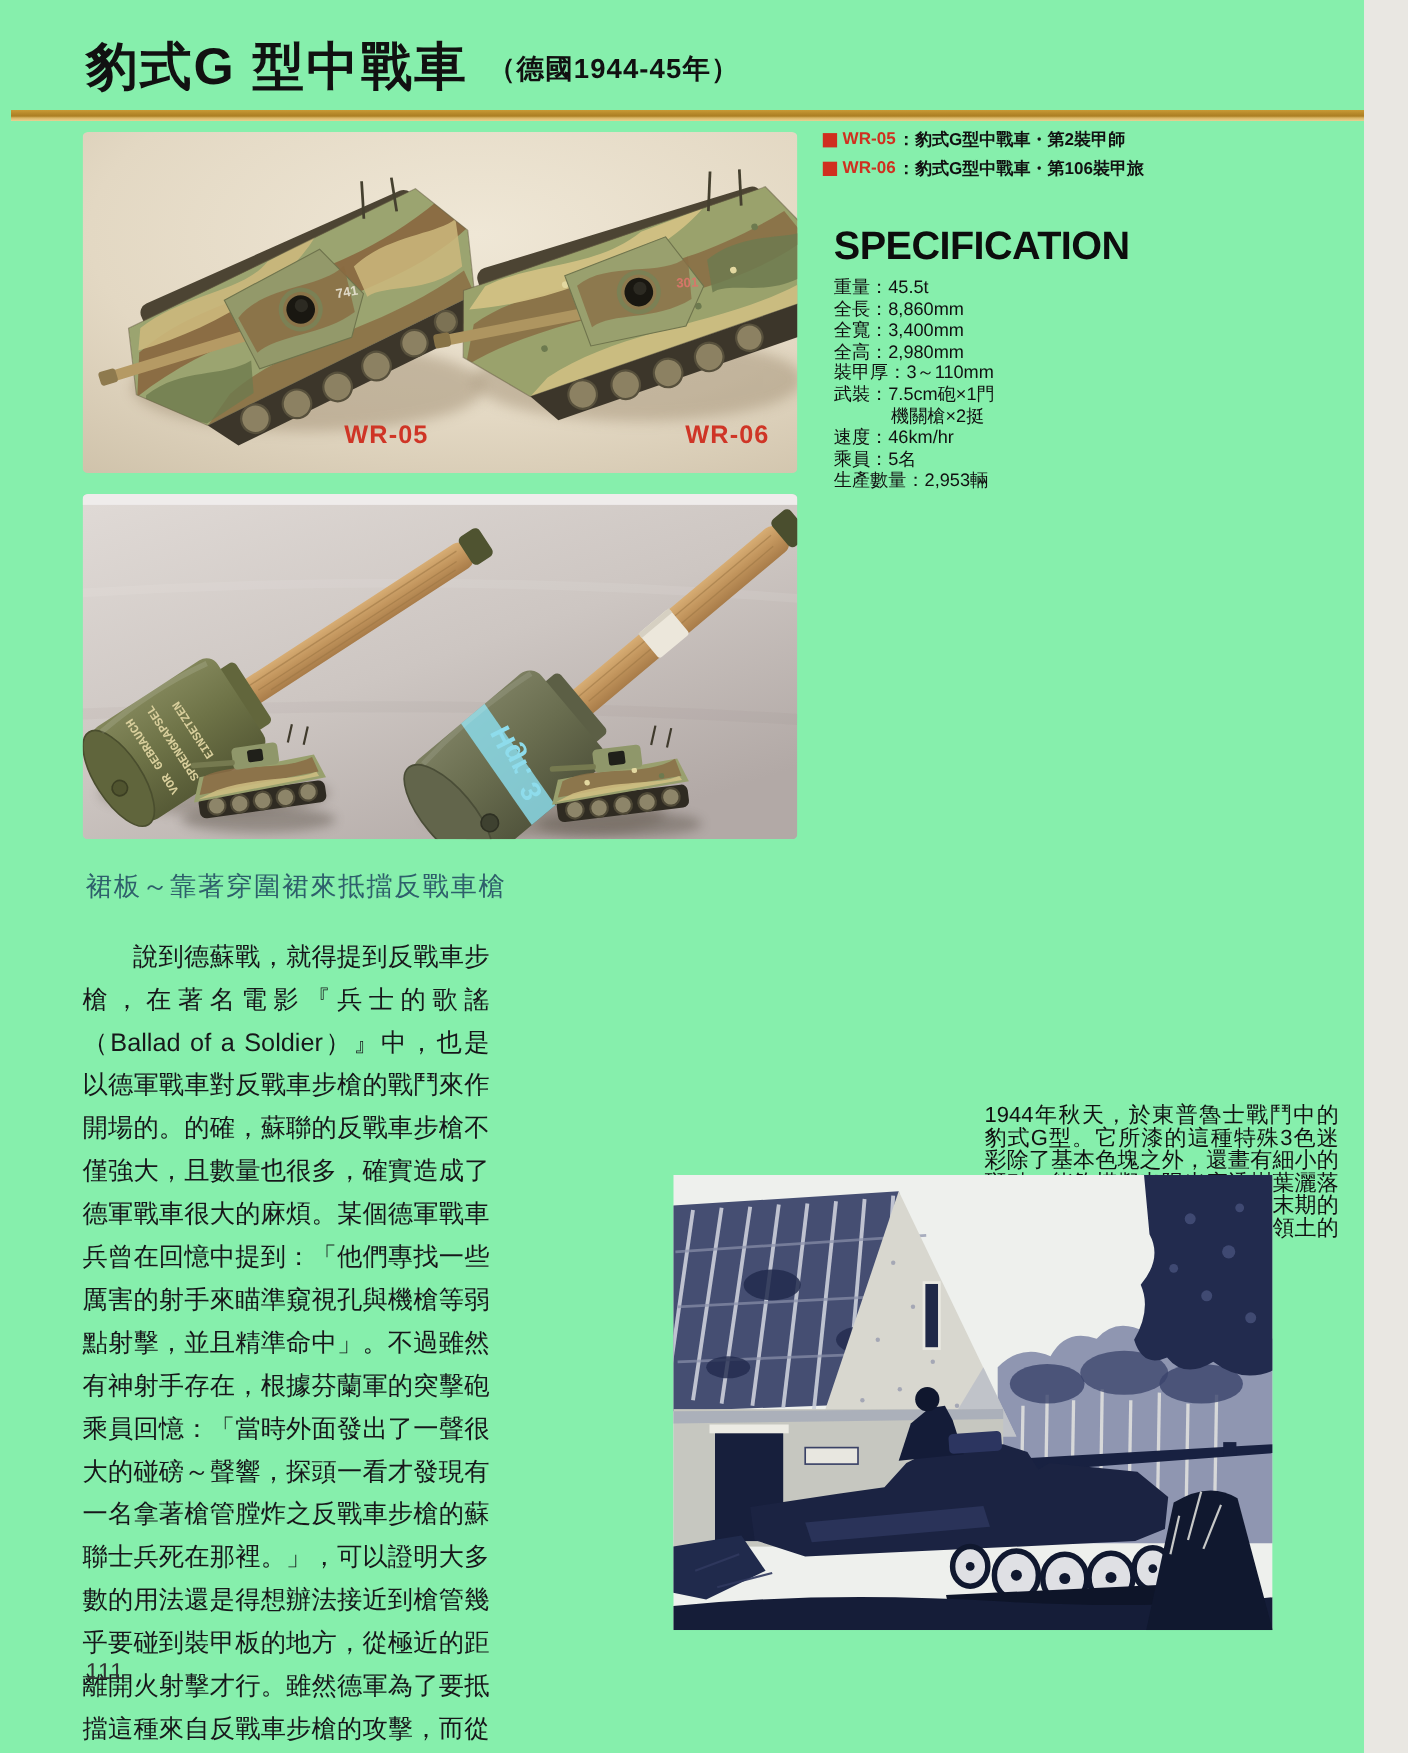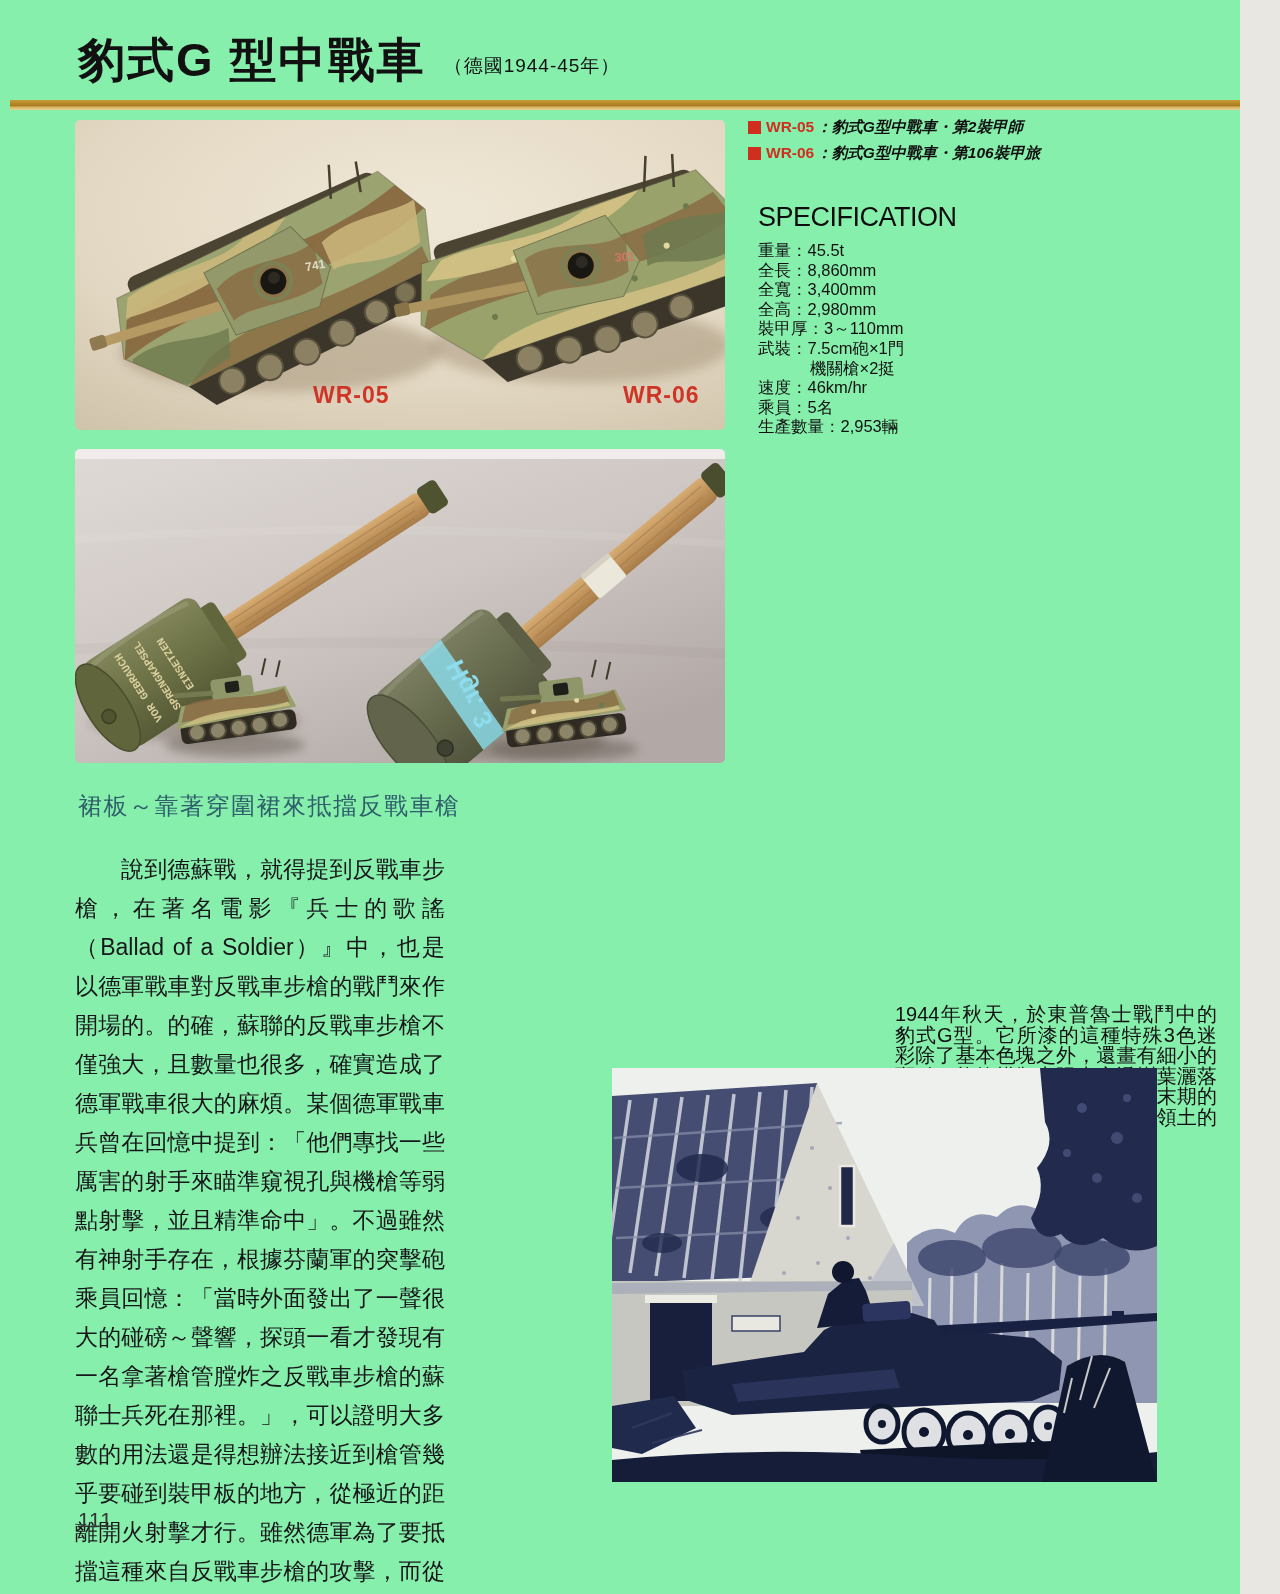--- a/index.html
+++ b/index.html
@@ -2,44 +2,44 @@
 <html><head>
 <meta charset="utf-8">
 <style>
   html,body{margin:0;padding:0;background:#e9e7e2;}
   .page{position:relative;width:1240px;height:1594px;background:#86efac;
         font-family:"Liberation Sans","DejaVu Sans",sans-serif;overflow:hidden;color:#1a1a1a;}
 
   
   .hdr{position:absolute;left:78px;top:36px;display:flex;align-items:flex-end;gap:18px;}
   .hdr-title{font-size:47px;font-weight:900;letter-spacing:2px;color:#111;line-height:1;}
-  .hdr-sub{font-size:19px;font-weight:400;color:#111;padding-bottom:4px;letter-spacing:1px;}
+  .hdr-sub{font-size:25px;font-weight:700;color:#111;padding-bottom:4px;letter-spacing:1px;}
   .gold-rule{position:absolute;left:10px;right:0;top:100px;height:10px;
      background:linear-gradient(to bottom,#c89a36 0%,#ab7d22 55%,#d8b462 72%,#e9d294 100%);}
 
   
   .photo{position:absolute;overflow:hidden;border-radius:5px;}
   .photo1{left:75px;top:120px;width:650px;height:310px;}
   .photo2{left:75px;top:449px;width:650px;height:314px;}
   .photo3{left:612px;top:1068px;width:545px;height:414px;border-radius:0;}
   .photo svg{display:block;}
   .wr-cap{position:absolute;font-size:23px;font-weight:700;color:#cf3526;letter-spacing:1px;}
   .wr-cap.left{left:238px;top:262px;}
   .wr-cap.right{left:548px;top:262px;}
 
   
   .vlist{position:absolute;left:748px;top:114px;}
   .vrow{display:flex;align-items:center;height:26px;font-size:15.5px;font-weight:700;}
   .vsq{width:13px;height:13px;background:#d02f1f;margin-right:5px;flex:none;}
   .vcode{color:#d02f1f;margin-right:2px;}
-  .vrest{color:#111;font-style:italic;}
+  .vrest{color:#111;}
 
   
   .spec{position:absolute;left:758px;top:202px;width:360px;}
-  .spec-h{font-size:27px;font-weight:400;letter-spacing:-0.5px;color:#0d0d0d;margin-bottom:8px;}
+  .spec-h{font-size:36px;font-weight:700;letter-spacing:-0.5px;color:#0d0d0d;margin-bottom:8px;}
   .spec-row{font-size:16.5px;line-height:19.6px;font-weight:400;color:#111;white-space:nowrap;}
   .spec-row.indent{padding-left:52px;}
 
   
   .art-h{position:absolute;left:78px;top:790px;font-size:24px;font-weight:500;
          color:#2e5f6b;letter-spacing:1.5px;}
   .art-body{position:absolute;left:75px;top:850px;width:370px;font-size:23px;line-height:39px;
          color:#17171a;text-align:justify;font-weight:500;}
   .art-body p{margin:0;text-indent:2em;}
 

